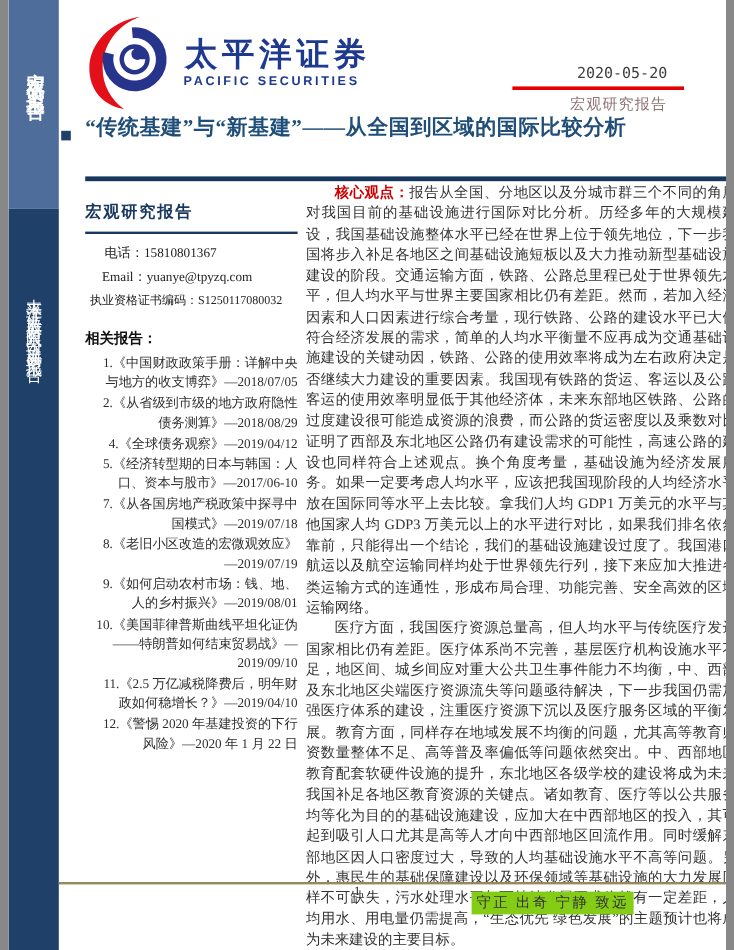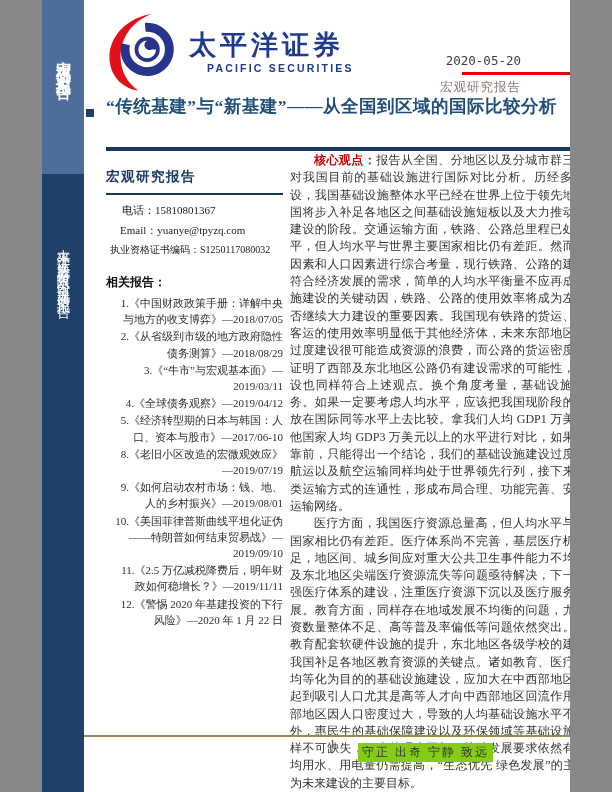--- a/index.html
+++ b/index.html
@@ -1,31 +1,31 @@
 <!DOCTYPE html>
 <html><head>
 <meta charset="utf-8">
 <style>
   html,body{margin:0;padding:0;background:#888;}
-  .page{position:relative;width:528px;height:792px;margin:0 auto;background:#ffffff;overflow:hidden;
+  .page{position:relative;width:598px;height:792px;margin:0 auto;background:#ffffff;overflow:hidden;
         font-family:"Liberation Serif",serif;}
   
   .sb-top{position:absolute;left:0;top:0;width:42px;height:174px;background:#4e6d9b;}
   .sb-bottom{position:absolute;left:0;top:174px;width:42px;height:618px;background:#1f4169;}
   .vtext{writing-mode:vertical-rl;color:#ffffff;white-space:nowrap;}
   .sb-top .vtext{position:absolute;left:50%;transform:translateX(-50%);top:48px;
                  font-size:15px;font-weight:bold;letter-spacing:5px;}
   .sb-bottom .vtext{position:absolute;left:50%;transform:translateX(-50%);top:64px;
                  font-size:13.5px;letter-spacing:3.5px;}
   .sb-square{position:absolute;left:44px;top:109px;width:8px;height:8px;background:#1f4169;}
   
   .logo-icon{position:absolute;left:63px;top:13px;}
   .logo-cn{position:absolute;left:147px;top:27px;font-size:27px;font-weight:bold;color:#1d3a8f;
            letter-spacing:4px;font-family:"Liberation Sans",sans-serif;}
-  .logo-en{position:absolute;left:165px;top:62px;font-size:10.5px;font-weight:bold;color:#1d3a8f;
+  .logo-en{position:absolute;left:146px;top:62px;font-size:10.5px;font-weight:bold;color:#1d3a8f;
            letter-spacing:2.2px;font-family:"Liberation Sans",sans-serif;}
   .date{position:absolute;top:53px;right:49px;font-size:12.5px;color:#3f3f3f;
         font-family:"DejaVu Sans Mono",monospace;}
   .red-line{position:absolute;top:72px;left:420px;width:143px;height:3px;background:#e60000;}
   .header-label{position:absolute;top:79px;right:49px;font-size:12.5px;color:#8d7474;letter-spacing:1px;}
   
   .title{position:absolute;top:94px;left:64px;width:546px;font-size:17.5px;font-weight:bold;
          color:#1f4e79;letter-spacing:0.5px;}
   .title-rule{position:absolute;top:147px;left:64px;width:542px;height:4px;background:#17375e;}
   
@@ -85,27 +85,27 @@
 
   <div class="left-col">
     <div class="lp-head">宏观研究报告</div>
     <div class="phone">电话：15810801367</div>
     <div class="email">Email：yuanye@tpyzq.com</div>
     <div class="license">执业资格证书编码：S1250117080032</div>
     <div class="related-title">相关报告：</div>
     <div class="related-list">
       <div class="rpt">1.《中国财政政策手册：详解中央与地方的收支博弈》—2018/07/05</div>
       <div class="rpt">2.《从省级到市级的地方政府隐性债务测算》—2018/08/29</div>
-      <div class="rpt">3.《“牛市”与宏观基本面》—2019/03/11</div>
       <div class="rpt">4.《全球债务观察》—2019/04/12</div>
       <div class="rpt">5.《经济转型期的日本与韩国：人口、资本与股市》—2017/06-10</div>
+      <div class="rpt">7.《从各国房地产税政策中探寻中国模式》—2019/07/18</div>
       <div class="rpt">8.《老旧小区改造的宏微观效应》—2019/07/19</div>
       <div class="rpt">9.《如何启动农村市场：钱、地、人的乡村振兴》—2019/08/01</div>
       <div class="rpt">10.《美国菲律普斯曲线平坦化证伪——特朗普如何结束贸易战》—2019/09/10</div>
-      <div class="rpt">11.《2.5 万亿减税降费后，明年财政如何稳增长？》—2019/11/11</div>
+      <div class="rpt">11.《2.5 万亿减税降费后，明年财政如何稳增长？》—2019/04/10</div>
       <div class="rpt">12.《警惕 2020 年基建投资的下行风险》—2020 年 1 月 22 日</div>
     </div>
   </div>
 
   <div class="main-col">
     <p><span class="core">核心观点：</span><span>报告从全国、分地区以及分城市群三个不同的角度对我国目前的基础设施进行国际对比分析。历经多年的大规模建设，我国基础设施整体水平已经在世界上位于领先地位，下一步我国将步入补足各地区之间基础设施短板以及大力推动新型基础设施建设的阶段。交通运输方面，铁路、公路总里程已处于世界领先水平，但人均水平与世界主要国家相比仍有差距。然而，若加入经济因素和人口因素进行综合考量，现行铁路、公路的建设水平已大体符合经济发展的需求，简单的人均水平衡量不应再成为交通基础设施建设的关键动因，铁路、公路的使用效率将成为左右政府决定是否继续大力建设的重要因素。我国现有铁路的货运、客运以及公路客运的使用效率明显低于其他经济体，未来东部地区铁路、公路的过度建设很可能造成资源的浪费，而公路的货运密度以及乘数对比证明了西部及东北地区公路仍有建设需求的可能性，高速公路的建设也同样符合上述观点。换个角度考量，基础设施为经济发展服务。如果一定要考虑人均水平，应该把我国现阶段的人均经济水平放在国际同等水平上去比较。拿我们人均 GDP1 万美元的水平与其他国家人均 GDP3 万美元以上的水平进行对比，如果我们排名依然靠前，只能得出一个结论，我们的基础设施建设过度了。我国港口航运以及航空运输同样均处于世界领先行列，接下来应加大推进各类运输方式的连通性，形成布局合理、功能完善、安全高效的区域运输网络。</span></p>
     <p>医疗方面，我国医疗资源总量高，但人均水平与传统医疗发达国家相比仍有差距。医疗体系尚不完善，基层医疗机构设施水平不足，地区间、城乡间应对重大公共卫生事件能力不均衡，中、西部及东北地区尖端医疗资源流失等问题亟待解决，下一步我国仍需加强医疗体系的建设，注重医疗资源下沉以及医疗服务区域的平衡发展。教育方面，同样存在地域发展不均衡的问题，尤其高等教育师资数量整体不足、高等普及率偏低等问题依然突出。中、西部地区教育配套软硬件设施的提升，东北地区各级学校的建设将成为未来我国补足各地区教育资源的关键点。诸如教育、医疗等以公共服务均等化为目的的基础设施建设，应加大在中西部地区的投入，其可起到吸引人口尤其是高等人才向中西部地区回流作用。同时缓解东部地区因人口密度过大，导致的人均基础设施水平不高等问题。另外，惠民生的基础保障建设以及环保领域等基础设施的大力发展同样不可缺失，污水处理水平与可持续发展要求依然有一定差距，人均用水、用电量仍需提高，“生态优先 绿色发展”的主题预计也将成为未来建设的主要目标。</p>
     <p>“新基建”作为我国未来发展的新动能，七大领域例如 5G 基站建设、新能源运用、大数据中心已经成为我国基建的新平台，部分领</p>
   </div>
 

